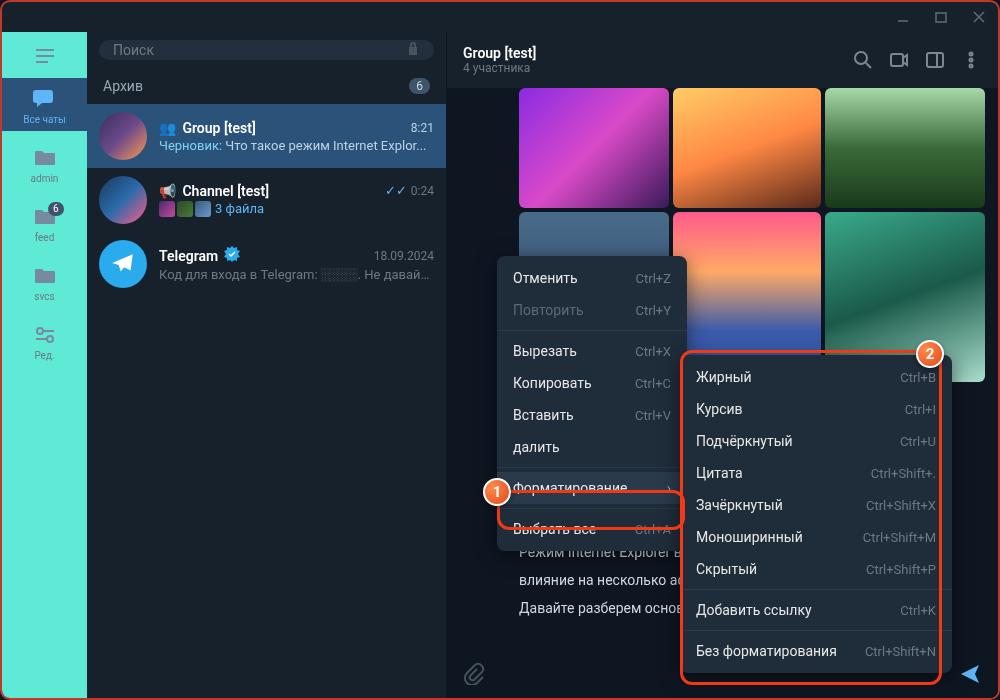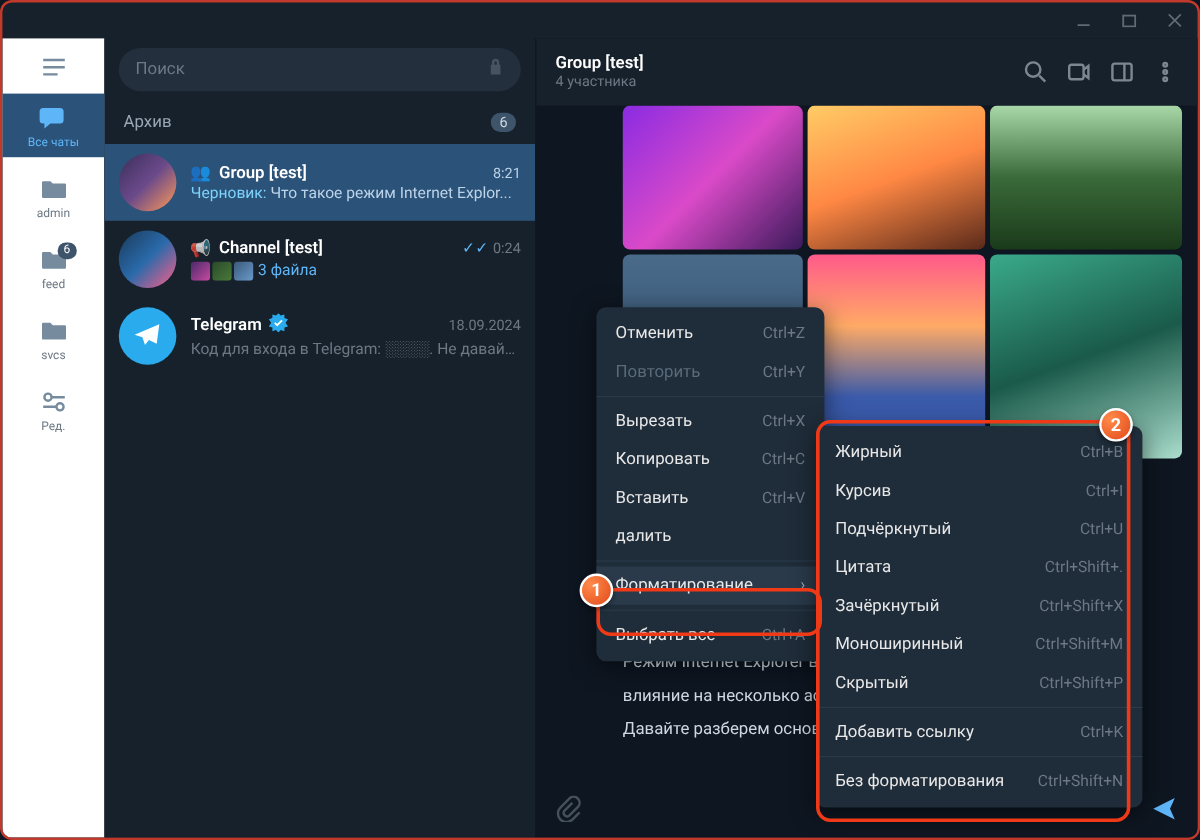--- a/index.html
+++ b/index.html
@@ -5,34 +5,34 @@
 * { margin: 0; padding: 0; box-sizing: border-box; font-family: -apple-system, "Segoe UI", Roboto, sans-serif; }
 body { background: #0e1621; color: #e8e8e8; width: 1000px; height: 700px; overflow: hidden; position: relative; }
 
 .window-frame { width: 1000px; height: 700px; border: 2px solid #c0392b; border-radius: 10px; position: relative; background: #17212b; display: flex; flex-direction: column; overflow: hidden; }
 .titlebar { height: 30px; display: flex; justify-content: flex-end; align-items: center; padding: 0 12px; gap: 24px; }
 .win-btn { width: 14px; height: 14px; display:flex; align-items:center; justify-content:center; opacity:.5; }
 .win-btn svg{stroke:#aab3bd;stroke-width:1.5;fill:none;}
 
 .body-row { flex:1; display:flex; min-height:0; }
 
-.rail { width: 85px; background:#ffffff; display:flex; flex-direction:column; align-items:center; padding-top:8px; gap:6px;}
+.rail { width: 85px; background:#5eead4; display:flex; flex-direction:column; align-items:center; padding-top:8px; gap:6px;}
 .rail-top { width:40px;height:32px;display:flex;align-items:center;justify-content:center;}
 .rail-item { width:100%; display:flex; flex-direction:column; align-items:center; padding:8px 0 6px; gap:2px; position:relative;}
 .rail-item.active { background:#2b5278; }
 .rail-ico { width:26px;height:26px;display:flex;align-items:center;justify-content:center; position:relative;}
 .rail-ico svg{fill:#768c9e;}
 .rail-item.active .rail-ico svg{fill:#5eb5f7;}
 .rail-lbl { font-size:10px; color:#6c7883; }
 .rail-item.active .rail-lbl{color:#5eb5f7;}
 .rail-badge{position:absolute;top:-2px;right:-6px;background:#3e546a;color:#fff;font-size:10px;border-radius:10px;padding:0 5px;line-height:14px;}
 
 .sidebar { width: 360px; background:#17212b; display:flex; flex-direction:column; border-right:1px solid #0e1621;}
 .search-wrap{padding:8px 12px 8px 12px;}
-.search-box{background:#242f3d;border-radius:18px;height:36px;display:flex;align-items:center;padding:8px 14px;color:#6c7883;font-size:14px;justify-content:space-between;}
+.search-box{background:#242f3d;border-radius:18px;height:20px;display:flex;align-items:center;padding:8px 14px;color:#6c7883;font-size:14px;justify-content:space-between;}
 .lock-ico{opacity:.5;}
 
 .chatlist{flex:1;overflow:hidden;}
 .chat-row{display:flex;align-items:center;padding:8px 12px;gap:12px;position:relative;}
 .chat-row.archive{padding:10px 16px;}
 .chat-row.selected{background:#2b5278;}
 .avatar{width:48px;height:48px;border-radius:50%;flex-shrink:0;display:flex;align-items:center;justify-content:center;font-weight:600;}
 .av1{background:linear-gradient(135deg,#3a2e5a,#6b4a8a,#ff9a56);}
 .av2{background:linear-gradient(135deg,#1a3a5a,#2a6aaa,#ff5e88);}
 .av3{background:#2aabee;}

